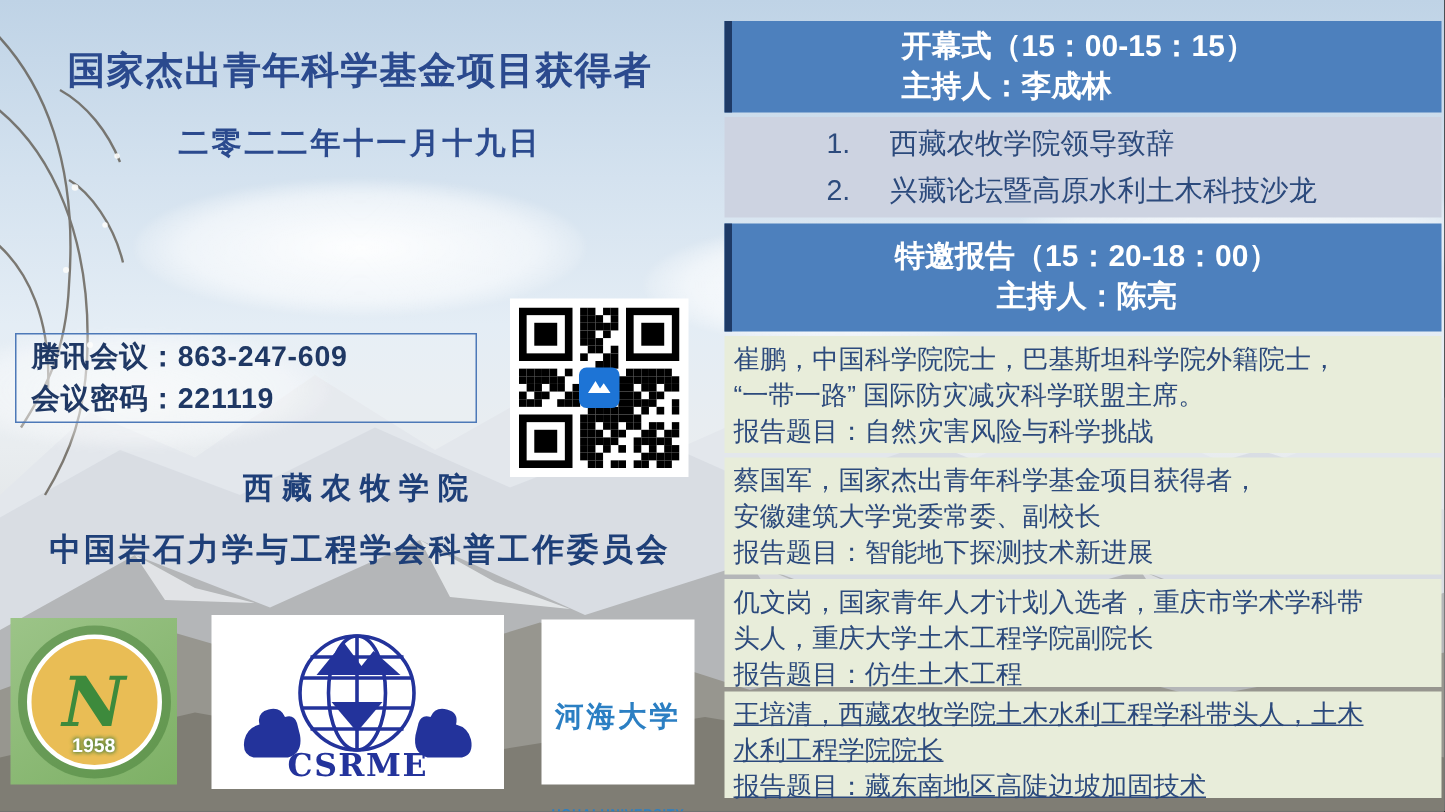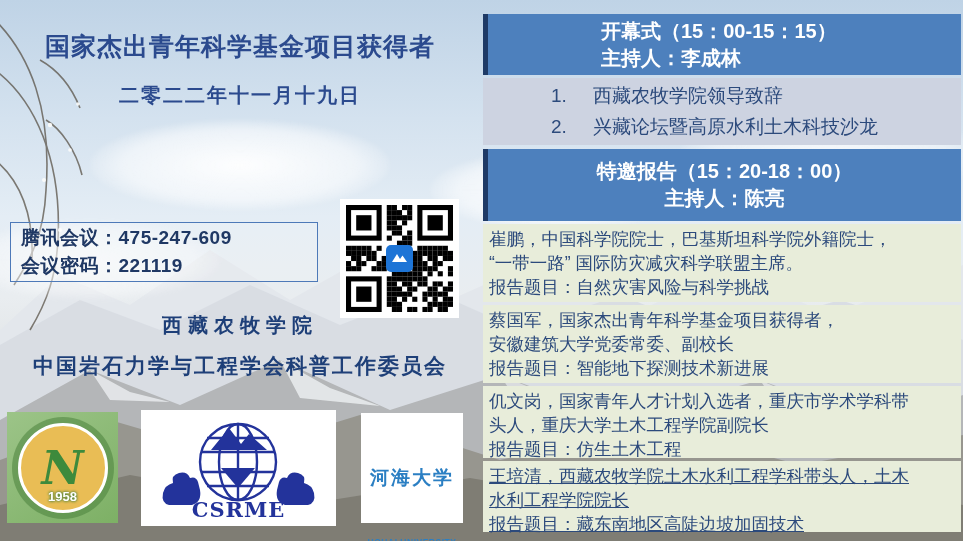--- a/index.html
+++ b/index.html
@@ -99,21 +99,21 @@
   </svg>
   <div class="cloud" style="left:90px;top:120px;width:300px;height:90px;"></div>
   <div class="cloud" style="left:430px;top:150px;width:260px;height:80px;"></div>
   <div class="cloud" style="left:680px;top:110px;width:300px;height:90px;opacity:.8;"></div>
   <div class="cloud" style="left:-40px;top:220px;width:260px;height:80px;opacity:.7;"></div>
 
   <div class="title">国家杰出青年科学基金项目获得者</div>
   <div class="date">二零二二年十一月十九日</div>
 
   <div class="meet-box">
-    <div class="meet-line"><span>腾讯会议：</span><span>475-247-609</span></div>
+    <div class="meet-line"><span>腾讯会议：</span><span>863-247-609</span></div>
     <div class="meet-line"><span>会议密码：</span><span>221119</span></div>
   </div>
 
   <div class="qr-wrap">
     <svg id="qr" width="107" height="107" viewBox="0 0 105 105">
       <rect x="0" y="0" width="105" height="105" fill="#fff"></rect>
       <g fill="#000">
         <rect x="0" y="0" width="35" height="35"></rect>
           <rect x="70" y="0" width="35" height="35"></rect>
           <rect x="0" y="70" width="35" height="35"></rect>

